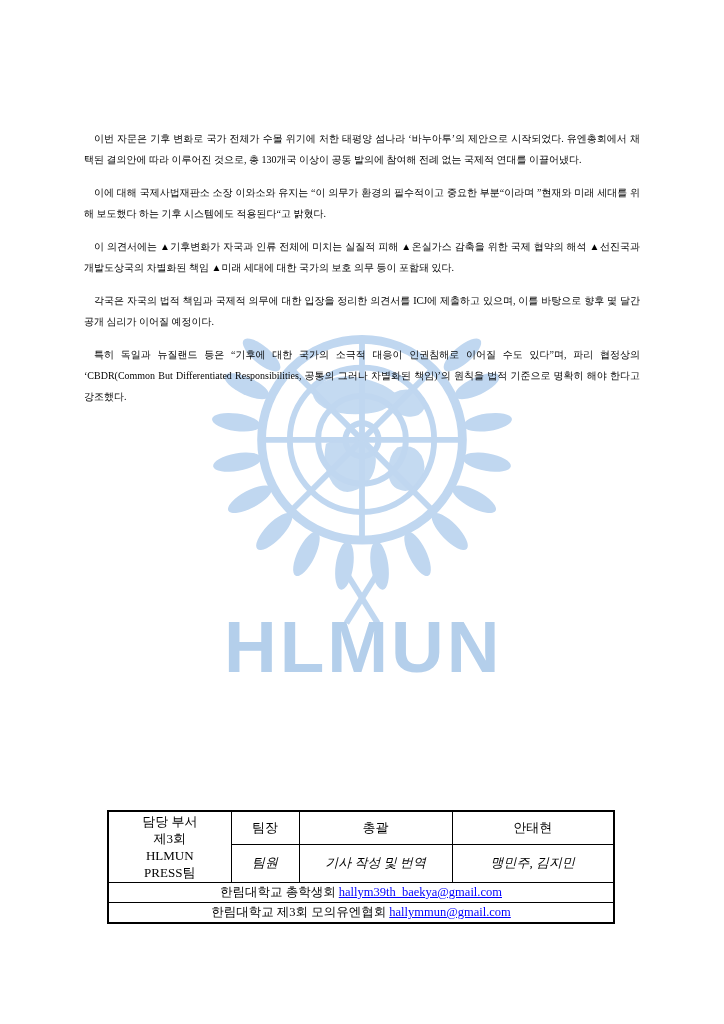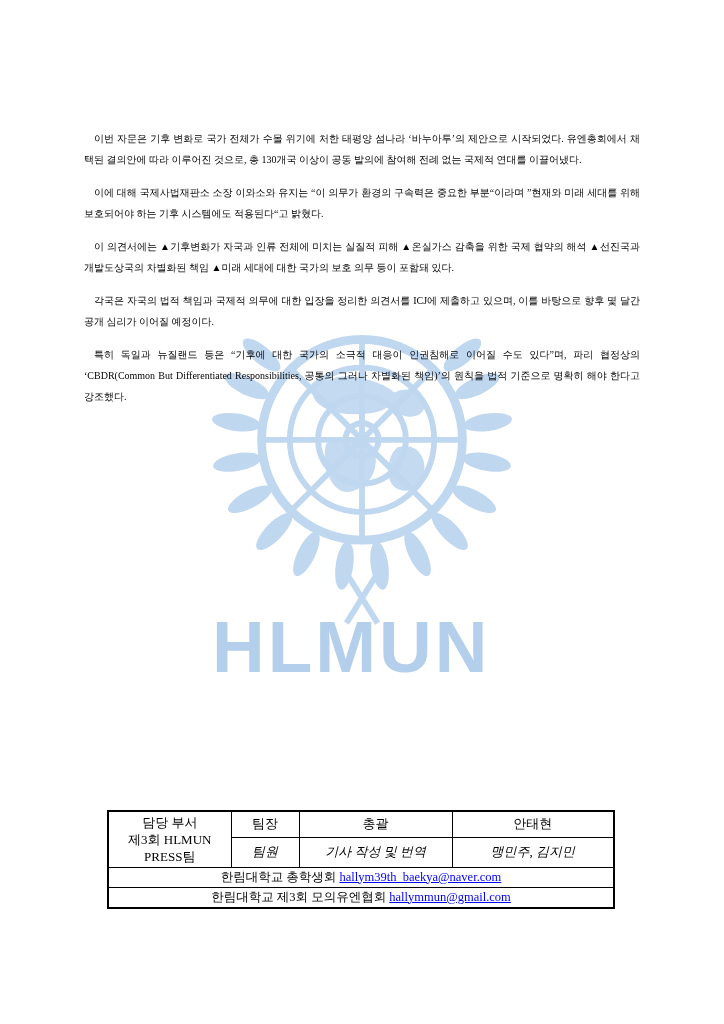--- a/index.html
+++ b/index.html
@@ -13,40 +13,40 @@
     position:relative;width:724px;height:1024px;margin:0 auto;
     background:#ffffff;overflow:hidden;
     font-family:"Liberation Serif","DejaVu Serif",serif;color:#000;
   }
   
   .watermark-emblem{
     position:absolute;left:167px;top:293px;width:390px;height:356px;
     z-index:0;color:var(--emblem-color);
   }
   .watermark-text{
-    position:absolute;left:212px;top:610px;z-index:0;
+    position:absolute;left:224px;top:610px;z-index:0;
     font-family:"Liberation Sans","DejaVu Sans",sans-serif;
     font-weight:bold;font-size:73px;line-height:1;letter-spacing:3px;
     color:var(--wm-text-color);white-space:nowrap;
   }
   
   .article{
     position:absolute;left:84px;top:128px;width:556px;z-index:1;
     font-size:10px;line-height:21px;text-align:justify;
   }
   .article p{margin:0 0 12px 0;text-indent:10px;}
   
   .contact-table{
     position:absolute;left:107px;top:810px;z-index:1;
     width:506px;border-collapse:collapse;table-layout:fixed;
     border:2px solid #000;font-size:13px;
   }
   .contact-table td{
     border:1px solid #000;text-align:center;vertical-align:middle;
-    padding:1px 5px;
+    padding:1px 20px;
   }
   .row-team-1 td{height:26px;}
   .row-team-2 td{height:30px;font-style:italic;}
   .dept-cell div{line-height:17px;}
   .contact-cell{height:18px;font-size:12.5px;}
   .email-link{color:var(--email-color);text-decoration:underline;cursor:pointer;}
 </style>
 </head>
 <body>
 
@@ -99,21 +99,21 @@
         <path d="M186 288 L216 336"></path>
         <path d="M214 288 L184 336"></path>
       </g>
     </svg>
   </div>
 
   <div class="watermark-text">HLMUN</div>
 
   <div class="article">
     <p>이번 자문은 기후 변화로 국가 전체가 수몰 위기에 처한 태평양 섬나라 ‘바누아투’의 제안으로 시작되었다. 유엔총회에서 채택된 결의안에 따라 이루어진 것으로, 총 130개국 이상이 공동 발의에 참여해 전례 없는 국제적 연대를 이끌어냈다.</p>
-    <p>이에 대해 국제사법재판소 소장 이와소와 유지는 “이 의무가 환경의 구속력은 중요한 부분“이라며 ”현재와 미래 세대를 위해 보호되어야 하는 기후 시스템에도 적용된다“고 밝혔다.</p>
+    <p>이에 대해 국제사법재판소 소장 이와소와 유지는 “이 의무가 환경의 필수적이고 중요한 부분“이라며 ”현재와 미래 세대를 위해 보도했다 하는 기후 시스템에도 적용된다“고 밝혔다.</p>
     <p>이 의견서에는 ▲기후변화가 자국과 인류 전체에 미치는 실질적 피해 ▲온실가스 감축을 위한 국제 협약의 해석 ▲선진국과 개발도상국의 차별화된 책임 ▲미래 세대에 대한 국가의 보호 의무 등이 포함돼 있다.</p>
     <p>각국은 자국의 법적 책임과 국제적 의무에 대한 입장을 정리한 의견서를 ICJ에 제출하고 있으며, 이를 바탕으로 향후 몇 달간 공개 심리가 이어질 예정이다.</p>
     <p>특히 독일과 뉴질랜드 등은 “기후에 대한 국가의 소극적 대응이 인권침해로 이어질 수도 있다”며, 파리 협정상의 ‘CBDR(Common But Differentiated Responsibilities, 공통의 그러나 차별화된 책임)’의 원칙을 법적 기준으로 명확히 해야 한다고 강조했다.</p>
   </div>
 
   <table class="contact-table">
     <colgroup>
       <col style="width:123px">
       <col style="width:68px">
       <col style="width:153px">
@@ -131,21 +131,21 @@
         <td>안태현</td>
       </tr>
       <tr class="row-team-2">
         <td>팀원</td>
         <td>기사 작성 및 번역</td>
         <td>맹민주, 김지민</td>
       </tr>
       <tr>
         <td class="contact-cell" colspan="4">
           <span>한림대학교 총학생회</span>
-          <a class="email-link" href="#">hallym39th_baekya@naver.com</a>
+          <a class="email-link" href="#">hallym39th_baekya@gmail.com</a>
         </td>
       </tr>
       <tr>
         <td class="contact-cell" colspan="4">
           <span>한림대학교 제3회 모의유엔협회</span>
           <a class="email-link" href="#">hallymmun@gmail.com</a>
         </td>
       </tr>
     </tbody>
   </table>

